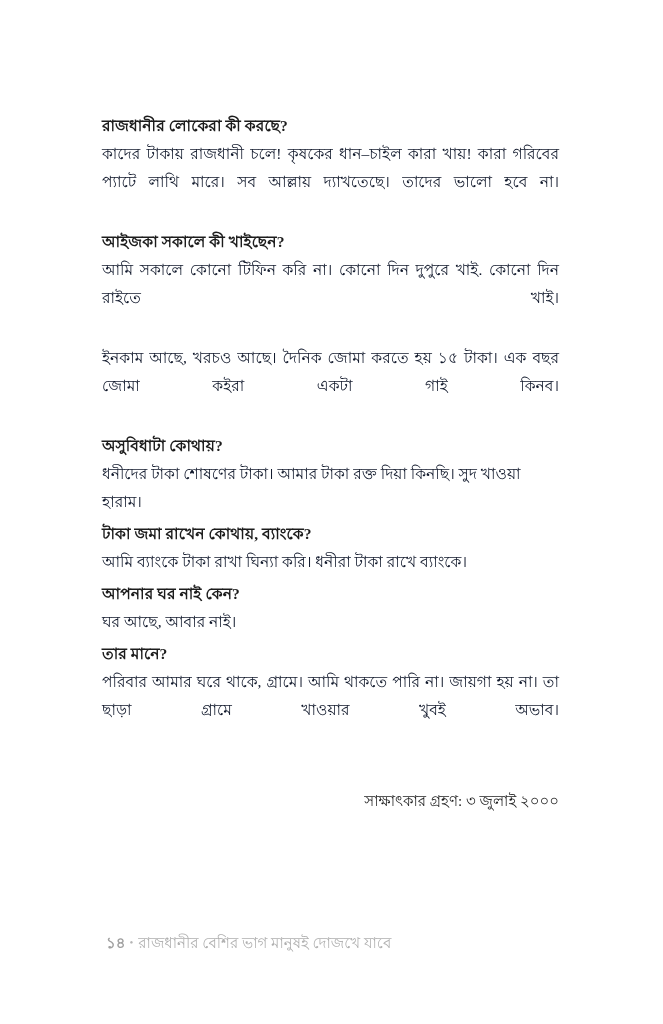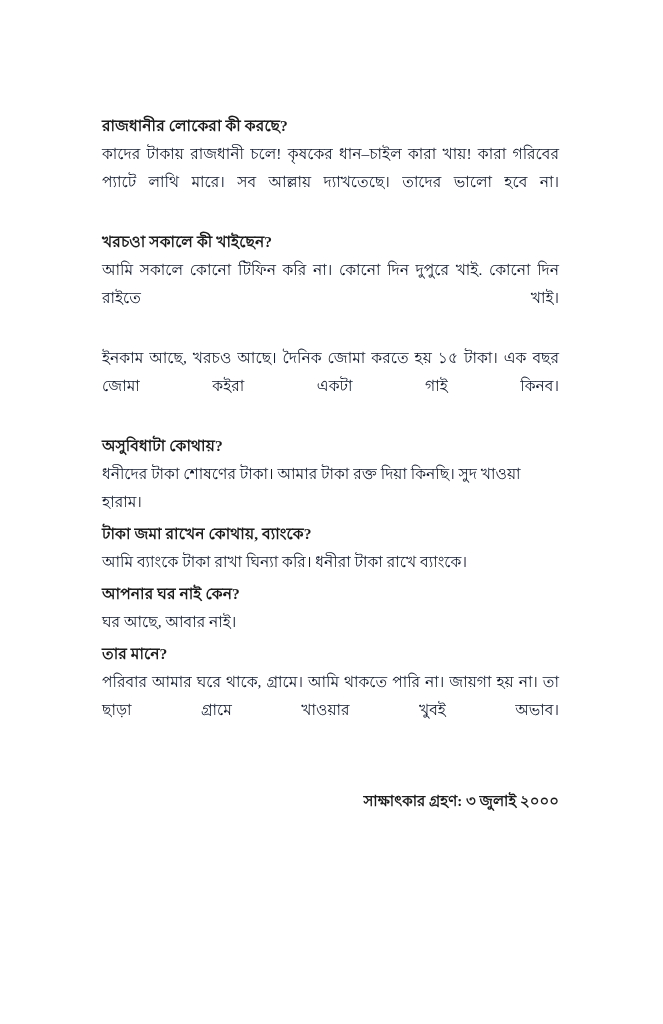--- a/index.html
+++ b/index.html
@@ -61,21 +61,21 @@
   .answer.no-justify {
     text-align: left;
   }
   .answer.no-justify::after {
     display: none;
   }
 
   .attribution {
     margin: 36px 0 0 0;
     text-align: right;
-    font-weight: bold;
+    font-weight: normal;
     font-size: 15px;
     line-height: 26px;
     color: #1c1c1c;
   }
 
   .footer {
     position: absolute;
     left: 106px;
     top: 930px;
     font-size: 15px;
@@ -108,21 +108,21 @@
 <div class="page">
 
   <div class="content">
 
     <div class="qa-block">
       <p class="question">রাজধানীর লোকেরা কী করছে?</p>
       <p class="answer">কাদের টাকায় রাজধানী চলে! কৃষকের ধান–চাইল কারা খায়! কারা গরিবের প্যাটে লাথি মারে। সব আল্লায় দ্যাখতেছে। তাদের ভালো হবে না।</p>
     </div>
 
     <div class="qa-block">
-      <p class="question">খরচওা সকালে কী খাইছেন?</p>
+      <p class="question">আইজকা সকালে কী খাইছেন?</p>
       <p class="answer">আমি সকালে কোনো টিফিন করি না। কোনো দিন দুপুরে খাই. কোনো দিন রাইতে খাই।</p>
     </div>
 
     <div class="qa-block">
       <p class="answer">ইনকাম আছে, খরচও আছে। দৈনিক জোমা করতে হয় ১৫ টাকা। এক বছর জোমা কইরা একটা গাই কিনব।</p>
     </div>
 
 
     <div class="qa-block">
       <p class="question">অসুবিধাটা কোথায়?</p>
@@ -141,14 +141,17 @@
 
     <div class="qa-block">
       <p class="question">তার মানে?</p>
       <p class="answer">পরিবার আমার ঘরে থাকে, গ্রামে। আমি থাকতে পারি না। জায়গা হয় না। তা ছাড়া গ্রামে খাওয়ার খুবই অভাব।</p>
     </div>
 
     <p class="attribution">সাক্ষাৎকার গ্রহণ: ৩ জুলাই ২০০০</p>
 
   </div>
 
+  <div class="footer">
+    <span class="footer-page-number">১৪</span><span class="footer-bullet">•</span><span class="footer-title">রাজধানীর বেশির ভাগ মানুষই দোজখে যাবে</span>
+  </div>
 
 </div>
 
 </body></html>

